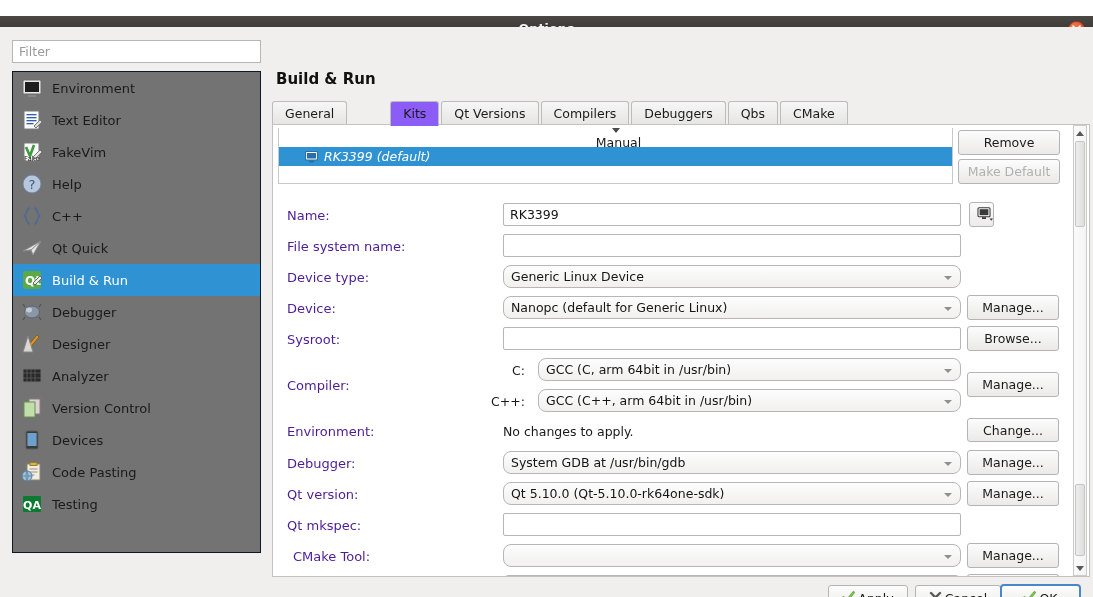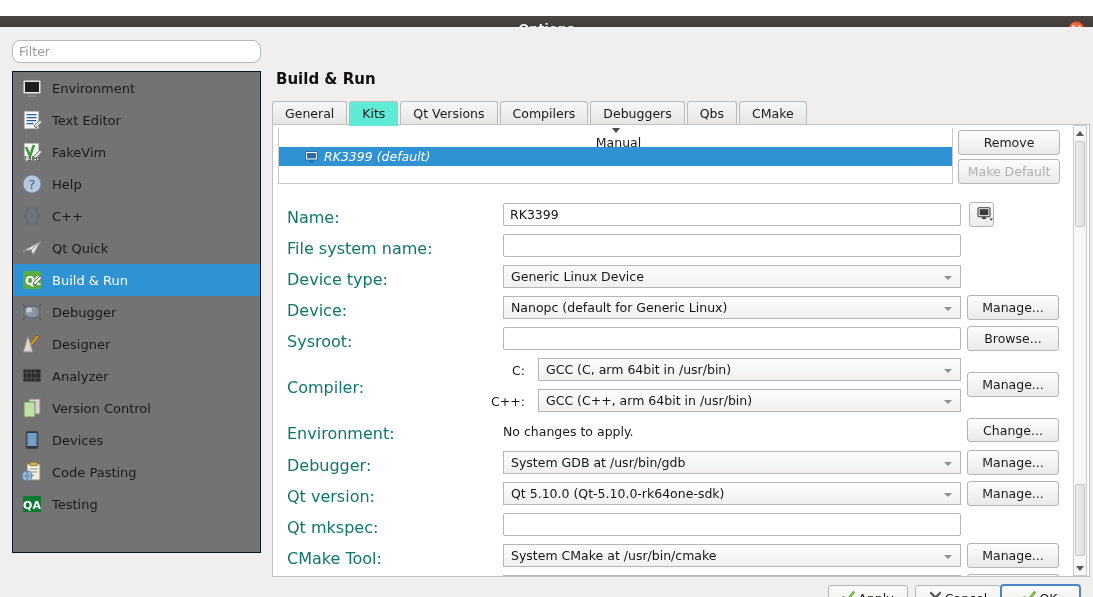--- a/index.html
+++ b/index.html
@@ -58,21 +58,21 @@
     background: #f0efee;
   }
 
   
   .filter-input {
     position: absolute;
     left: 12px; top: 13px;
     width: 249px; height: 23px;
     box-sizing: border-box;
     border: 1px solid #b6b6b6;
-    border-radius: 8px;
+    border-radius: 0;
     background: #ffffff;
     padding: 0 6px;
     font-family: inherit;
     font-size: 12.5px;
     color: #1a1a1a;
     outline: none;
   }
   .filter-input::placeholder { color: #9a9a9a; }
 
   .sidebar-list {
@@ -127,25 +127,26 @@
     border-top-left-radius: 3px;
     border-top-right-radius: 3px;
     background: linear-gradient(to bottom, #f6f6f6 0%, #e6e5e4 100%);
     margin-right: 2px;
     font-size: 12.5px;
     color: #1a1a1a;
     cursor: pointer;
     white-space: nowrap;
   }
   .tab.active {
-    background: #5eead4;
+    background: #8b5cf6;
     border-color: #bcbcbc;
     font-weight: normal;
     z-index: 3;
     height: 25px;
+    margin-left: 41px;
   }
 
   .content-frame {
     position: absolute;
     left: 272px; top: 97px;
     width: 818px; height: 453px;
     background: #ffffff;
     border: 1px solid #c2c2c2;
     box-sizing: border-box;
     overflow: hidden;
@@ -194,43 +195,43 @@
     text-align: center;
     white-space: nowrap;
   }
   .btn[disabled] { color: #b0b0b0; cursor: default; }
 
   .abs { position: absolute; }
 
   
   .flabel {
     position: absolute;
-    font-size: 16px;
-    color: #0f766e;
+    font-size: 13px;
+    color: #4c1d95;
     white-space: nowrap;
   }
   .finput {
     position: absolute;
     box-sizing: border-box;
     height: 23px;
     border: 1px solid #b6b6b6;
     border-radius: 2px;
     background: #ffffff;
     padding: 0 6px;
     font-family: inherit;
     font-size: 12.5px;
     color: #151515;
     outline: none;
   }
   .fcombo {
     position: absolute;
     box-sizing: border-box;
     height: 23px;
     border: 1px solid #b6b6b6;
-    border-radius: 0;
+    border-radius: 8px;
     background: linear-gradient(to bottom, #fdfdfd 0%, #f1f0ef 100%);
     font-size: 12.5px;
     color: #151515;
     line-height: 21px;
     padding-left: 7px;
     cursor: pointer;
     overflow: hidden;
     white-space: nowrap;
   }
   .fcombo .arrow {
@@ -596,23 +597,22 @@
     <span class="flabel" style="left:14px; top:362px;">Qt version:</span>
     <div class="fcombo" style="left:230px; top:357px; width:458px;">
       <span>Qt 5.10.0 (Qt-5.10.0-rk64one-sdk)</span>
       <span class="arrow"></span>
     </div>
     <button class="btn abs" style="left:694px; top:356px; width:92px; height:25px;">Manage...</button>
 
     <span class="flabel" style="left:14px; top:393px;">Qt mkspec:</span>
     <input class="finput" style="left: 230px; top: 388px; width: 458px;" type="text" value="">
 
-    <span class="flabel" style="left:14px; top:424px;">CMake Tool:</span>
+    <span class="flabel" style="left:20px; top:424px;">CMake Tool:</span>
     <div class="fcombo" style="left:230px; top:419px; width:458px;">
-      <span>System CMake at /usr/bin/cmake</span>
       <span class="arrow"></span>
     </div>
     <button class="btn abs" style="left:694px; top:418px; width:92px; height:25px;">Manage...</button>
 
     <div class="fcombo" style="left:230px; top:450px; width:458px; height:12px; border-bottom:none;"></div>
     <div class="btn abs" style="left:694px; top:449px; width:92px; height:12px; border-bottom:none;"></div>
 
     <div class="vscroll" style="left:800px; top:0px; height:451px;">
       <div class="arrowbox" style="top:1px;">
           <span class="up-tri"></span>

